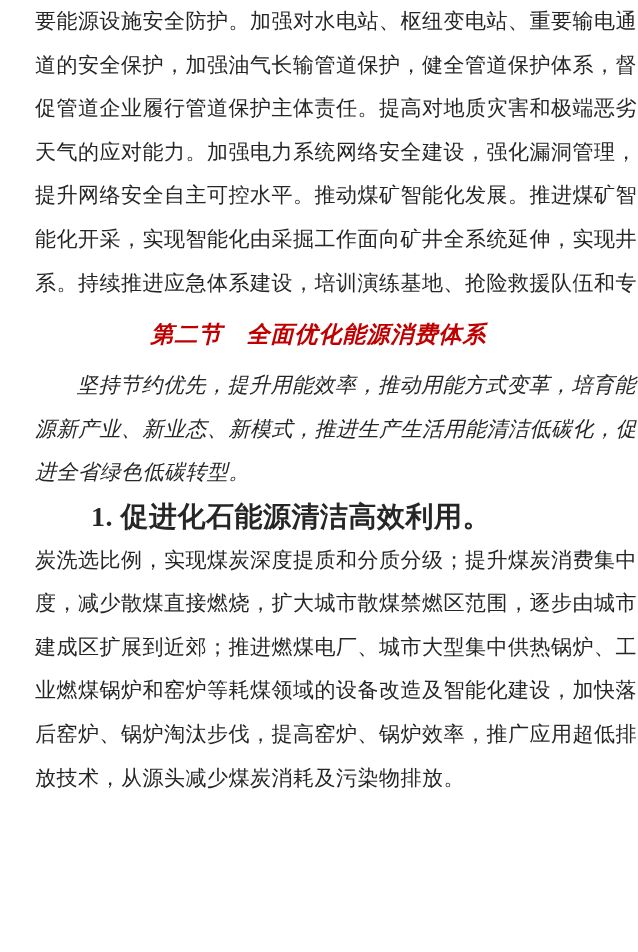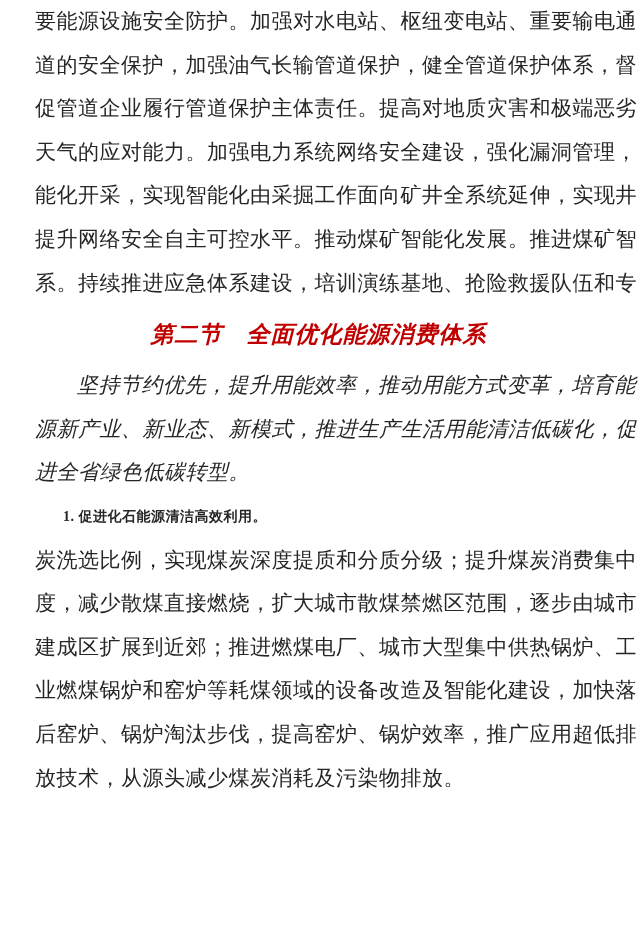--- a/index.html
+++ b/index.html
@@ -50,21 +50,21 @@
     color: #c00000;
     font-style: italic;
   }
   .para2 {
     margin-top: 6px;
     font-style: italic;
   }
   .item-heading {
     height: 43.6px;
     line-height: 43.6px;
-    font-size: 14px;
+    font-size: 28px;
     font-weight: bold;
     letter-spacing: 0.5px;
     text-indent: 2em;
     text-align: left;
   }
   .footer {
     position: absolute;
     top: 912px;
     right: 38px;
     font-size: 16px;
@@ -85,22 +85,22 @@
 <body>
 
 <div class="page">
   <div class="content">
 
     <div>
       <div class="line">要能源设施安全防护。加强对水电站、枢纽变电站、重要输电通</div>
       <div class="line">道的安全保护，加强油气长输管道保护，健全管道保护体系，督</div>
       <div class="line">促管道企业履行管道保护主体责任。提高对地质灾害和极端恶劣</div>
       <div class="line">天气的应对能力。加强电力系统网络安全建设，强化漏洞管理，</div>
+      <div class="line">提升网络安全自主可控水平。推动煤矿智能化发展。推进煤矿智</div>
       <div class="line">能化开采，实现智能化由采掘工作面向矿井全系统延伸，实现井</div>
-      <div class="line">提升网络安全自主可控水平。推动煤矿智能化发展。推进煤矿智</div>
       <div class="line">系。持续推进应急体系建设，培训演练基地、抢险救援队伍和专</div>
     </div>
 
     <div class="section-heading">第二节　全面优化能源消费体系</div>
 
     <div class="para2">
       <div class="line indent">坚持节约优先，提升用能效率，推动用能方式变革，培育能</div>
       <div class="line">源新产业、新业态、新模式，推进生产生活用能清洁低碳化，促</div>
       <div class="line last">进全省绿色低碳转型。</div>
     </div>

